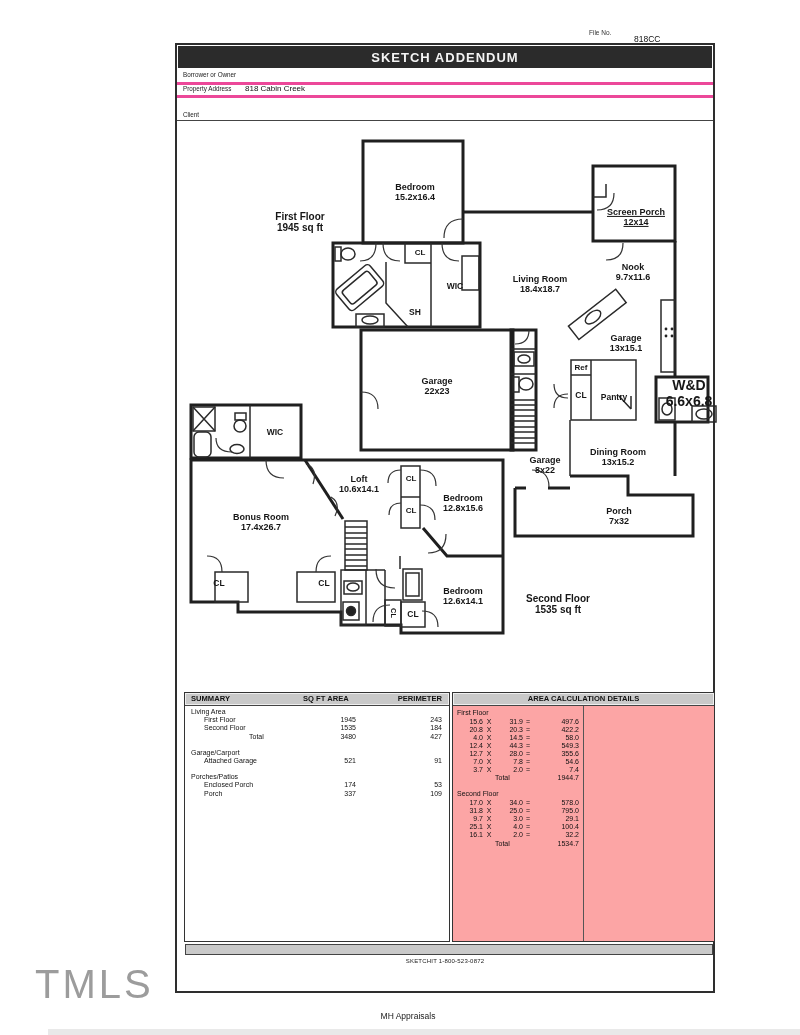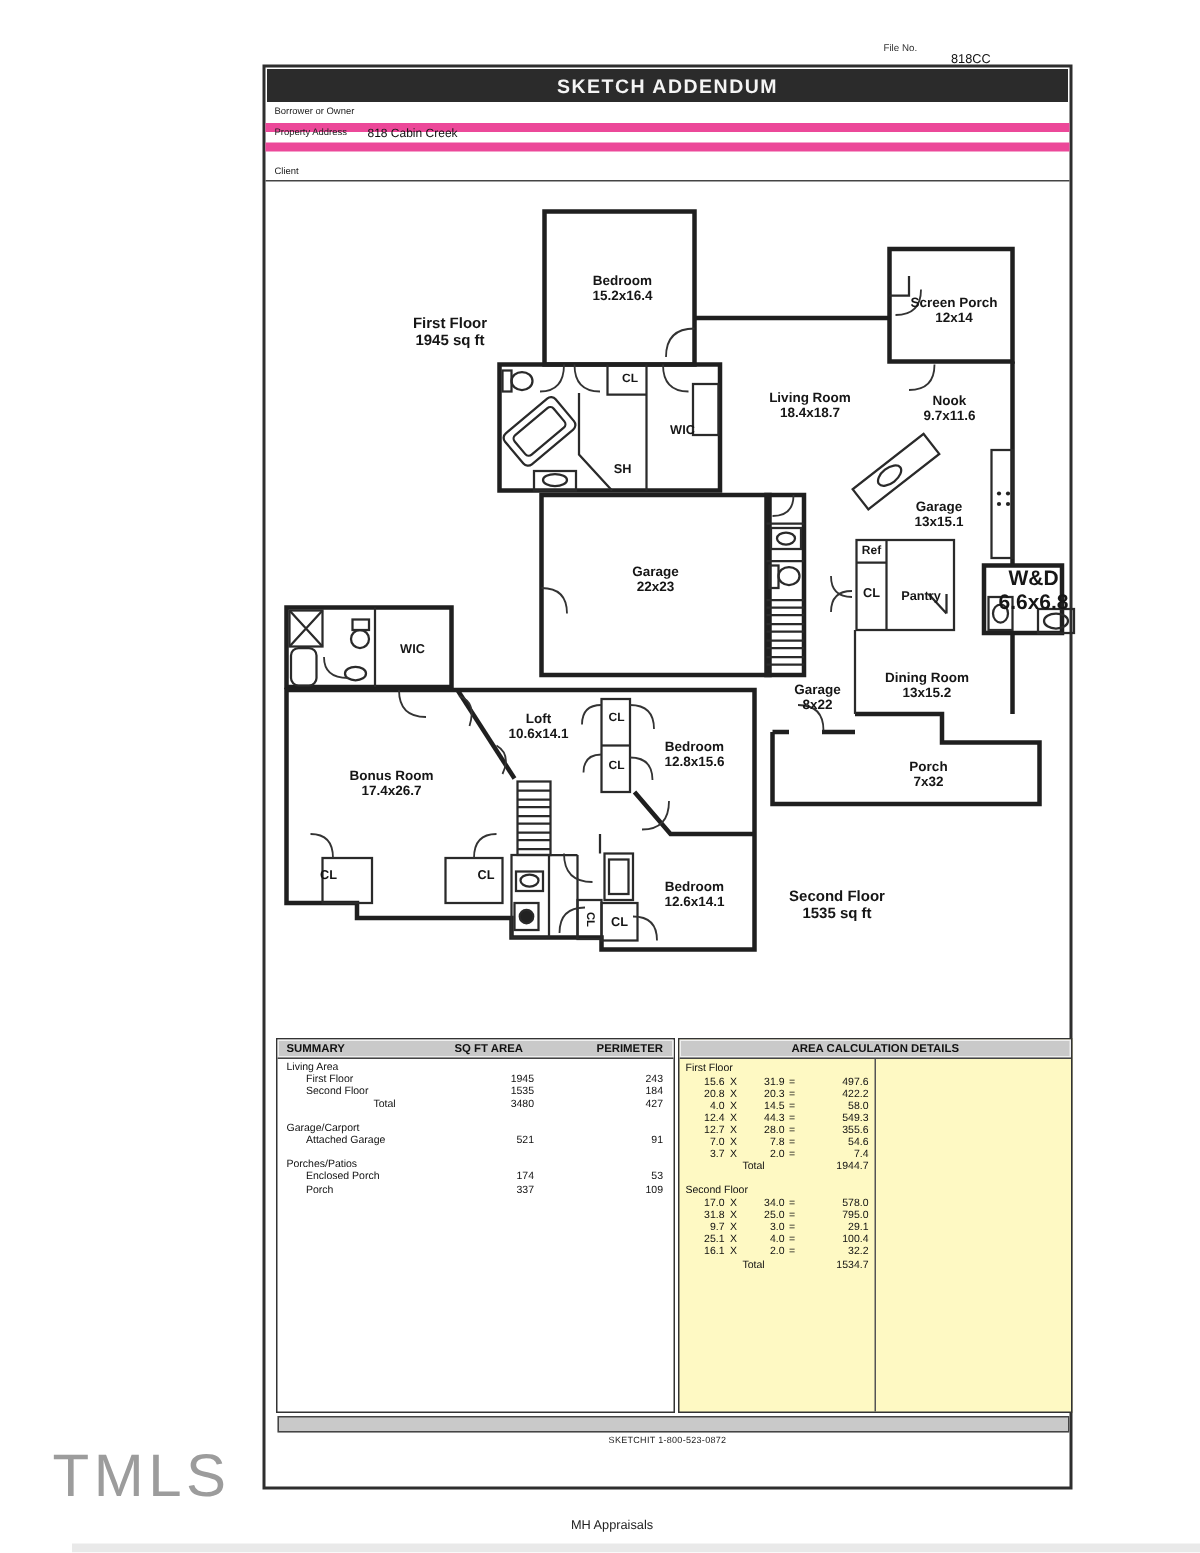--- a/index.html
+++ b/index.html
@@ -10,39 +10,39 @@
   
   .fileno-label{position:absolute;left:541px;top:29px;font-size:6.5px;color:#333;}
   .fileno-value{position:absolute;left:586px;top:34px;font-size:8.5px;color:#111;}
 
   
   .formbox{position:absolute;left:127px;top:43px;width:540px;height:950px;
            border:2px solid #2e2e2e;background:#fff;box-sizing:border-box;text-decoration:underline;}
   .titlebar{position:absolute;left:1px;top:1px;right:1px;height:22px;background:#2b2b2b;
             color:#f4f4f4;font-weight:bold;font-size:13px;letter-spacing:1px;
             text-align:center;line-height:23px;}
-  .frow{position:absolute;left:0;right:0;border-bottom:6px solid #ec4899;}
+  .frow{position:absolute;left:0;right:0;border-bottom:3px solid #ec4899;}
   .r1{top:23px;height:14px;}
   .r2{top:37px;height:13px;}
   .r3{top:50px;height:13px;}
   .r4{top:63px;height:12px;border-bottom:1px solid #444;}
   .flabel{position:absolute;top:3px;font-size:6.3px;color:#222;}
   .fvalue{position:absolute;top:2px;font-size:8px;color:#111;}
 
   
   .plan-svg{position:absolute;left:0;top:0;width:800px;height:1035px;pointer-events:none;}
   .room-label{position:absolute;font-weight:bold;color:#161616;text-align:center;
               line-height:1.12;white-space:nowrap;font-size:9px;
               transform:translate(-50%,-50%);}
 
   
   .sumbox{position:absolute;left:7px;top:647px;width:266px;height:250px;
           border:1.4px solid #333;box-sizing:border-box;background:#fff;}
   .calcbox{position:absolute;left:275px;top:647px;width:263px;height:250px;
-           border:1.4px solid #333;box-sizing:border-box;background:#fef9c3;}
+           border:1.4px solid #333;box-sizing:border-box;background:#fca5a5;}
   .graybar{position:absolute;left:0;right:0;top:0;height:12px;background:#c9c9c9;
            border-bottom:1.2px solid #444;box-shadow:inset 0 0 0 1px #efefef;}
   .hcell{position:absolute;top:1px;font-size:7.6px;font-weight:bold;color:#111;}
   .sum-rows{position:absolute;left:0;right:0;top:15px;}
   .srow{display:grid;grid-template-columns:1fr 60px 86px;font-size:7px;
         line-height:8.2px;padding:0 7px 0 6px;}
   .srow .num{text-align:right;}
   .srow.item .lbl{padding-left:13px;}
   .srow.total .lbl{padding-left:58px;}
   .srow.spacer{height:8px;}
@@ -404,26 +404,26 @@
       <div class="room-label" style="left: 252px; top: 222px; transform: translate(-50%, -50%); font-size: 10px;">
         <div>First Floor</div>
         <div>1945 sq ft</div>
       </div>
 
       <div class="room-label" style="left: 367px; top: 192px; transform: translate(-50%, -50%);">
         <div>Bedroom</div>
         <div>15.2x16.4</div>
       </div>
 
-      <div class="room-label" style="left: 588px; top: 207px; transform: translate(-50%, -50%);">
+      <div class="room-label" style="left: 588px; top: 217px; transform: translate(-50%, -50%); text-decoration: underline;">
         <div>Screen Porch</div>
         <div>12x14</div>
       </div>
 
-      <div class="room-label" style="left: 492px; top: 270px; transform: translate(-50%, -50%);">
+      <div class="room-label" style="left: 492px; top: 284px; transform: translate(-50%, -50%);">
         <div>Living Room</div>
         <div>18.4x18.7</div>
       </div>
 
       <div class="room-label" style="left: 585px; top: 272px; transform: translate(-50%, -50%);">
         <div>Nook</div>
         <div>9.7x11.6</div>
       </div>
 
       <div class="room-label" style="left: 407px; top: 287px; transform: translate(-50%, -50%); font-size: 8.5px;">

